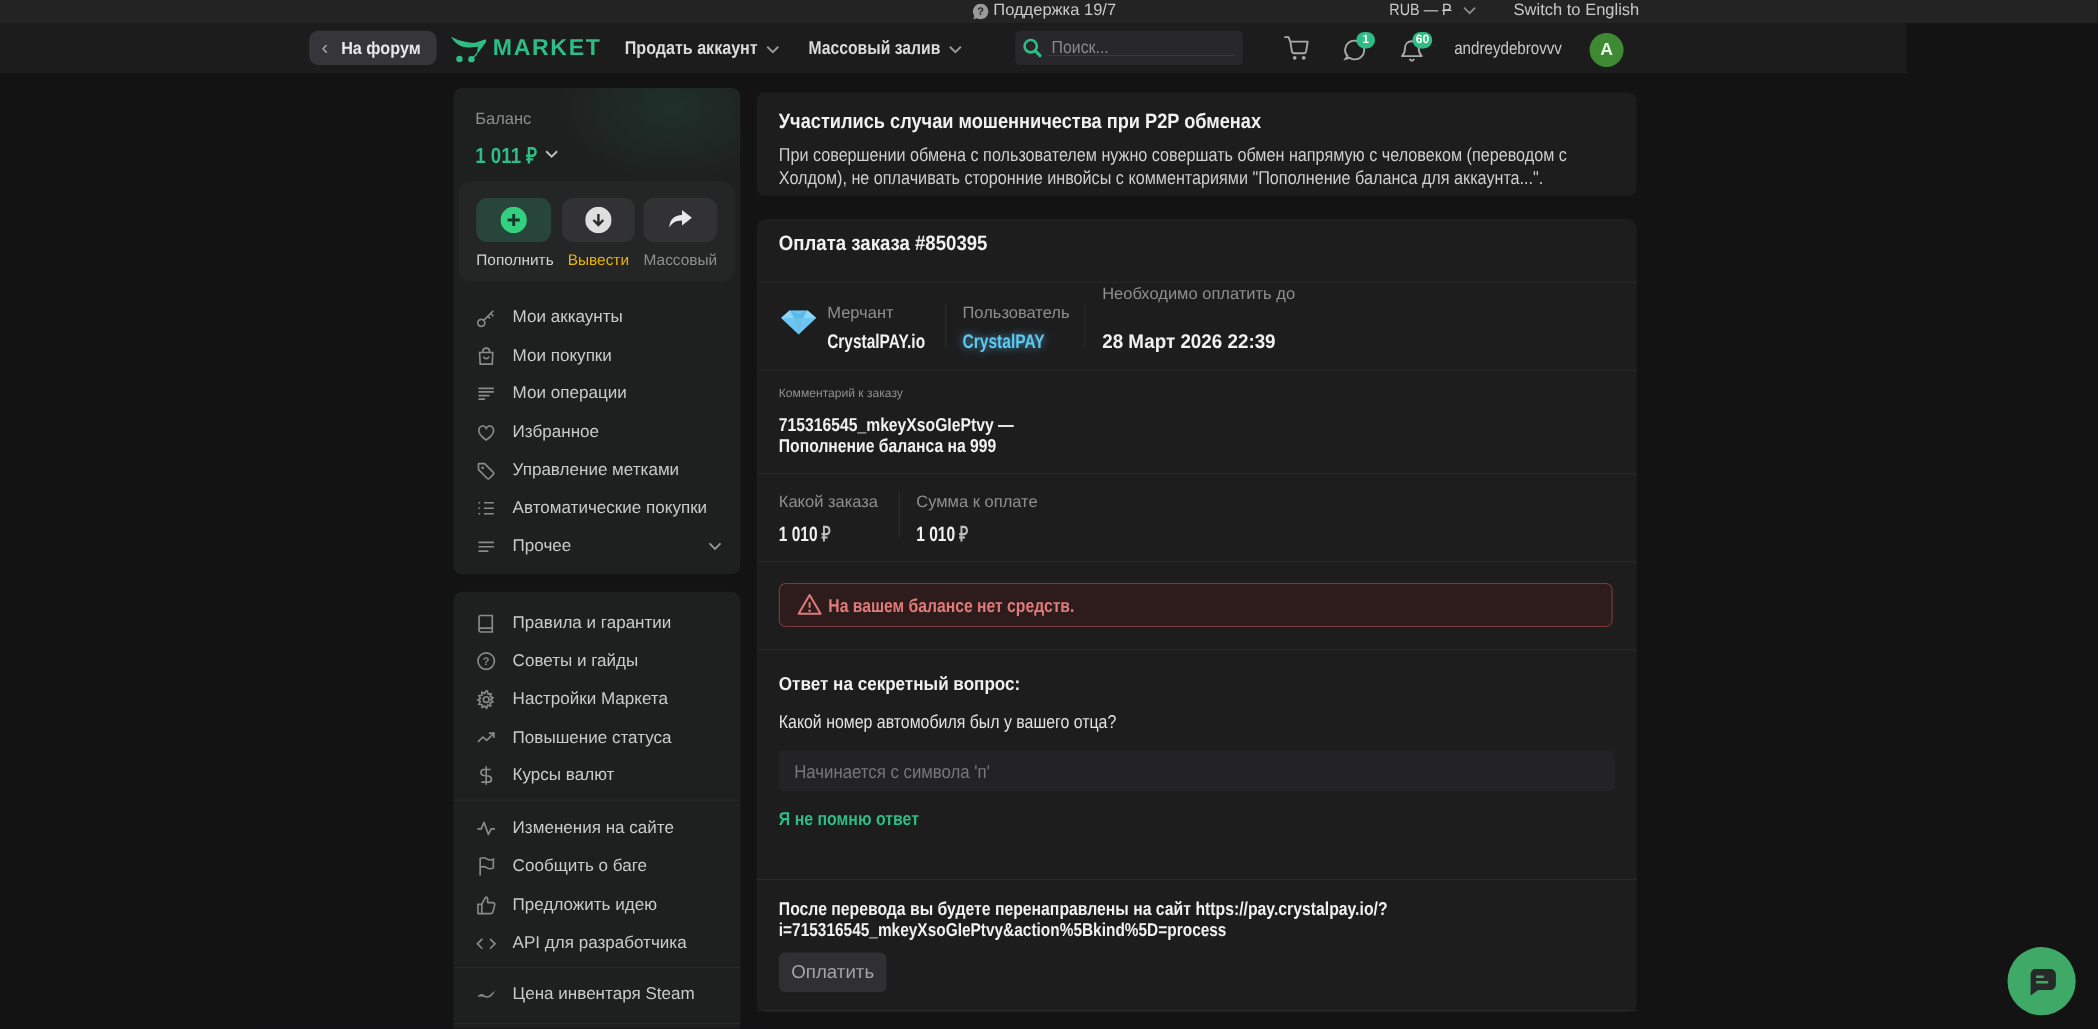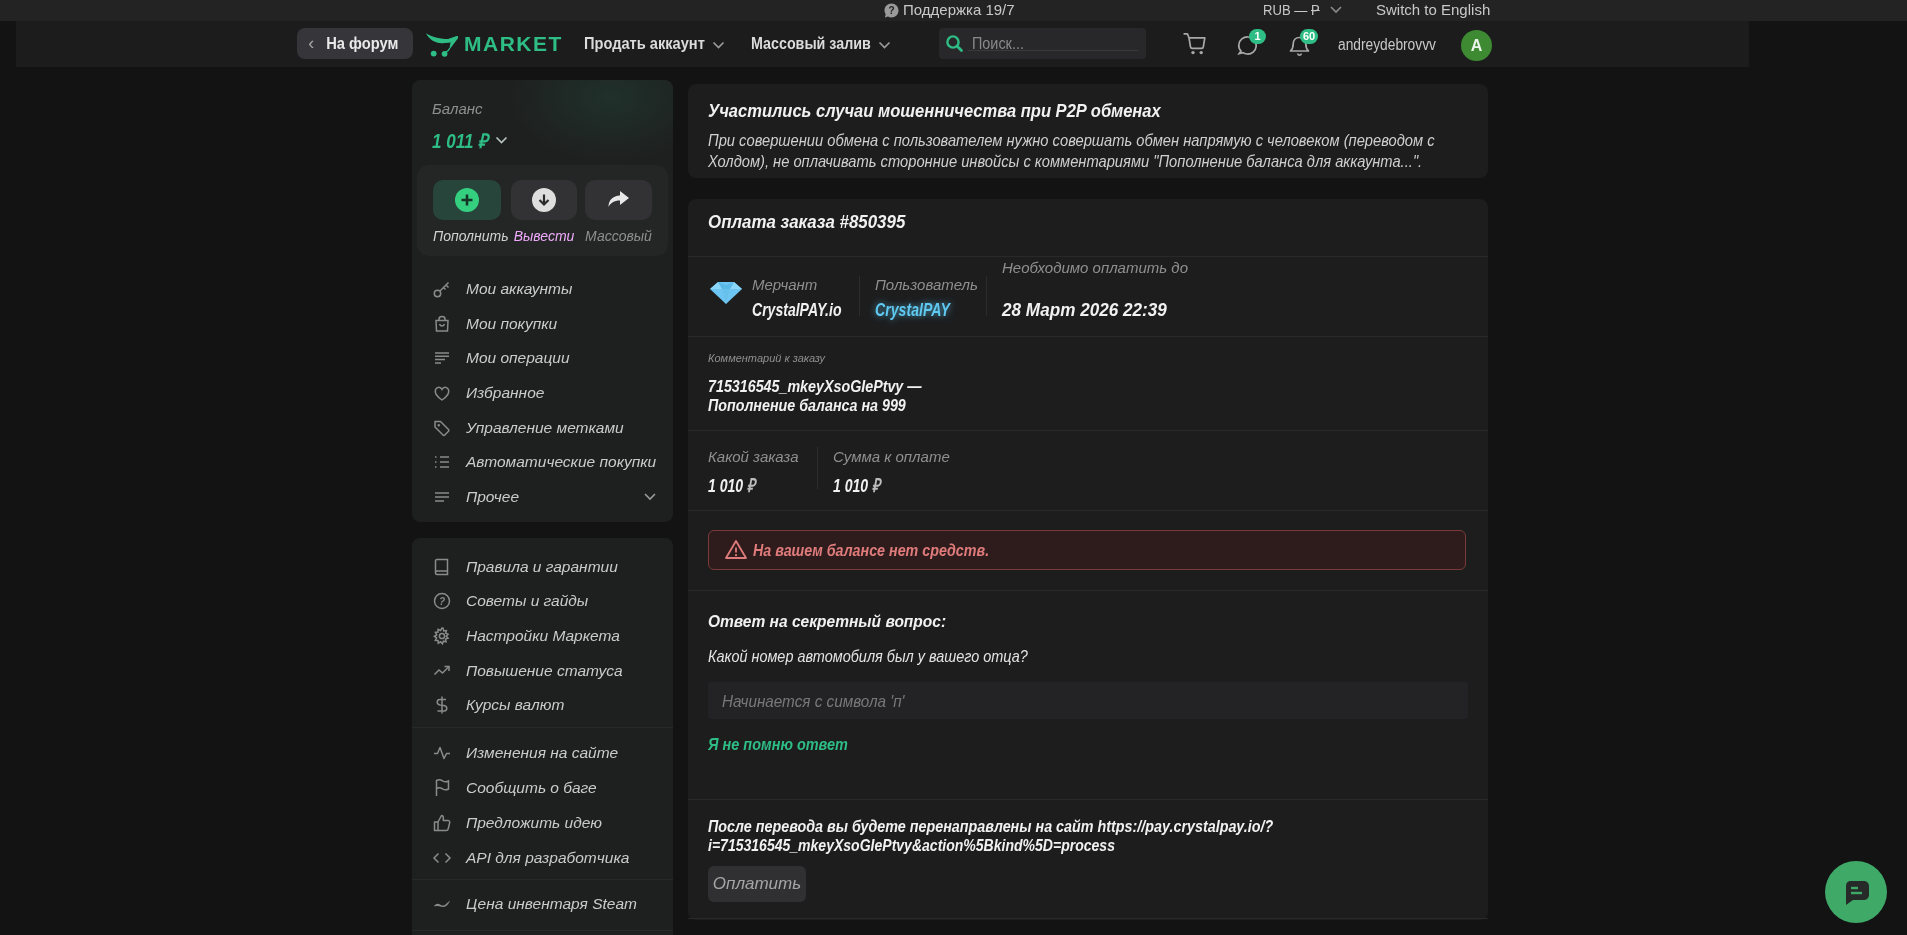--- a/index.html
+++ b/index.html
@@ -4,26 +4,26 @@
 <style>
   * { margin:0; padding:0; box-sizing:border-box; }
   html,body { width:1907px; height:935px; overflow:hidden; background:#131314;
     font-family:"Liberation Sans", sans-serif; }
   .abs { position:absolute; }
   #page { position:relative; width:1907px; height:935px; }
   
   #topbar { position:absolute; left:0; top:0; width:1907px; height:21px; background:#232324; }
   #topbar .t { position:absolute; top:0; height:21px; line-height:20px; font-size:15px; color:#c9c9c9; transform-origin:0 50%; }
   
-  #navbar { position:absolute; left:16px; top:21px; width:1733px; height:46px; background:#1c1c1d;padding-left:40px; }
+  #navbar { position:absolute; left:0; top:21px; width:1733px; height:46px; background:#1c1c1d;padding-left:40px; }
   .navtxt { position:absolute; font-size:17px; font-weight:bold; color:#dcdcdc; top:13px; line-height:20px; }
   #btnforum { position:absolute; left:281px; top:7px; width:116px; height:31px; background:#35353a;
      border-radius:8px; color:#e9e9e9; font-size:16px; font-weight:bold; line-height:31px; text-align:center; }
   
-  .card { position:absolute; background:#1d1d1e; border-radius:8px;font-style:italic; }
+  .card { position:absolute; background:#1d1d1e; border-radius:8px; }
   .mi { position:absolute; left:20px; height:22px; display:flex; align-items:center; color:#cbcbcb; font-size:15.5px; }
   .mi svg { margin-right:14px; flex:none; }
   .divh { position:absolute; left:0; width:100%; height:1px; background:#29292a; }
   .lbl { color:#8f8f8f; }
   .grn { color:#2ebd85; }
   .sx { transform-origin:0 50%; }
 </style>
 </head>
 <body>
 <div id="page">
@@ -106,21 +106,21 @@
     <div class="abs" style="left:99px;top:100px;width:66px;height:40px;background:#323234;border-radius:10px;"></div>
     <svg class="abs" style="left:120px;top:108px" width="24" height="24" viewBox="0 0 24 24">
       <circle cx="12" cy="12" r="12" fill="#dedede"></circle>
       <path d="M12 6.5 V16 M7.5 12 L12 16.5 L16.5 12" stroke="#2a2a2a" stroke-width="2.2" fill="none"></path>
     </svg>
     <div class="abs" style="left:173px;top:100px;width:67px;height:40px;background:#323234;border-radius:10px;"></div>
     <svg class="abs" style="left:194px;top:108px" width="26" height="24" viewBox="0 0 26 24">
       <path d="M14 3 L23 10 L14 17 L14 12.5 C8 12.5 4.5 15 2.5 19 C2.5 12 7 7.8 14 7.5 Z" fill="#e8e8e8"></path>
     </svg>
     <div class="abs" style="left:21px;top:148px;width:68px;text-align:center;font-size:14px;color:#d2d2d2;">Пополнить</div>
-    <div class="abs" style="left:99px;top:148px;width:66px;text-align:center;font-size:14px;color:#f0abfc;">Вывести</div>
+    <div class="abs" style="left:99px;top:148px;width:66px;text-align:center;font-size:14px;color:#eab308;">Вывести</div>
     <div class="abs" style="left:173px;top:148px;width:67px;text-align:center;font-size:14px;color:#8f8f8f;">Массовый</div>
     <div class="mi" style="top:198px">
       <svg width="20" height="20" viewBox="0 0 20 20">
           <g stroke="#8a8a8a" stroke-width="1.5" fill="none">
             <circle cx="5.5" cy="14.5" r="3.2"></circle>
             <path d="M8 12 L16.5 3.5 M14 6 L16.5 8.5 M11.5 8.5 L13.5 10.5"></path>
           </g>
         </svg>
       <span>Мои аккаунты</span>
       </div>

